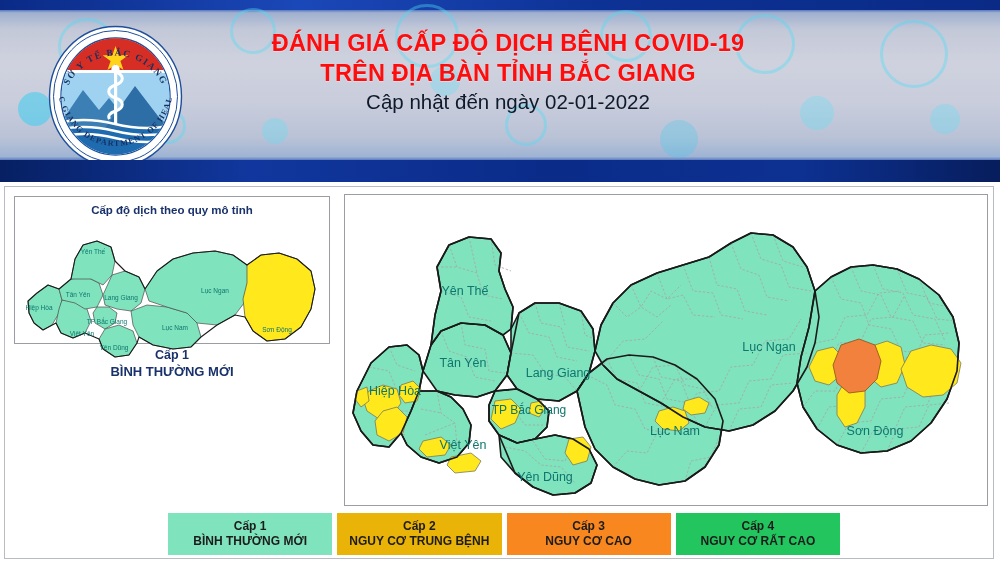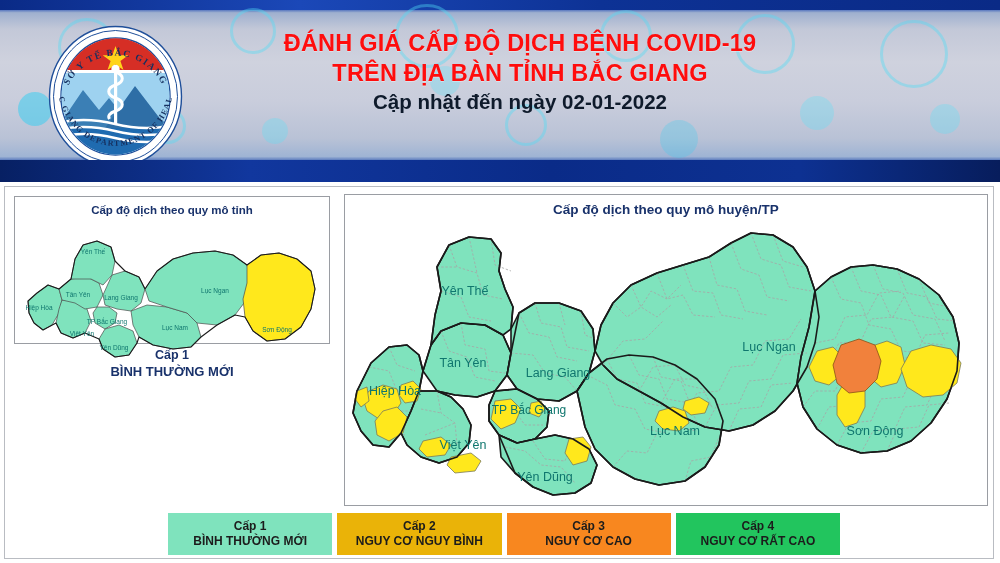--- a/index.html
+++ b/index.html
@@ -18,25 +18,25 @@
   .hdr-topband{position:absolute;left:0;top:0;width:1000px;height:10px;
     background:linear-gradient(90deg,#0a2a86,#1b48b8 30%,#0d3295 60%,#0a2a86);}
   .hdr-botband{position:absolute;left:0;bottom:0;width:1000px;height:22px;
     background:linear-gradient(90deg,#072063,#11379e 25%,#0a2b88 55%,#0d3192 80%,#071d5c);}
 
   
   .logo{position:absolute;left:43px;top:24px;width:145px;height:145px;}
   .logo svg{display:block;}
 
   
-  .titles{position:absolute;left:200px;top:28px;width:640px;text-align:center;}
+  .titles{position:absolute;left:188px;top:28px;width:640px;text-align:center;}
   .t1,.t2{color:#ff0d0d;font-weight:bold;font-size:23.5px;letter-spacing:.2px;line-height:30px;
           text-shadow:0 1px 0 rgba(255,255,255,.35);}
   .t3{color:#1d2a3a;font-size:18.5px;line-height:30px;margin-top:6px;}
-  .t4{color:#0e1a2b;font-weight:bold;font-size:20.5px;line-height:28px;}
+  .t4{color:#0e1a2b;font-weight:normal;font-size:20.5px;line-height:28px;}
 
   
   .frame{position:absolute;left:4px;top:186px;width:990px;height:373px;
          border:1px solid #b9bcc2;background:#fff;box-sizing:border-box;}
 
   .panel{position:absolute;border:1px solid #9a9da3;background:#fff;box-sizing:border-box;}
   .panel-left{left:14px;top:196px;width:316px;height:148px;}
   .panel-right{left:344px;top:194px;width:644px;height:312px;}
 
   .panel-title{position:absolute;left:0;width:100%;text-align:center;
@@ -178,21 +178,20 @@
       <div class="maplabel" style="left:262px;top:132px;font-size:6.5px;">Sơn Động</div>
     </div>
 
     <div class="cap-lines" style="top:150px;">
       <div class="cap-l1">Cấp 1</div>
       <div class="cap-l2">BÌNH THƯỜNG MỚI</div>
     </div>
   </div>
 
   <div class="panel panel-right">
-    <div class="panel-title pt-right">Cấp độ dịch theo quy mô huyện/TP</div>
 
     <svg class="svgmap" width="642" height="310" viewBox="0 0 642 310">
 
       <g stroke="#1a1a1a" stroke-width="1.6" stroke-linejoin="round" fill="#7fe3bd">
 
         <path d="M12 196 L26 168 L44 152 L62 150 L74 160 L78 176 L74 196 L66 216 L56 238 L44 252 L28 250 L16 236 L8 218 Z"></path>
 
         <path d="M74 196 L92 196 L106 202 L118 214 L126 230 L124 248 L112 262 L94 268 L76 262 L62 250 L56 238 L66 216 Z"></path>
 
         <path d="M78 176 L86 150 L96 136 L116 128 L140 130 L158 140 L166 158 L162 180 L150 196 L132 202 L110 200 L92 196 Z"></path>
@@ -315,21 +314,21 @@
     </div>
   </div>
 
   <div class="legend">
     <div class="lg" style="background:#7fe3bd;">
       <span class="l1">Cấp 1</span>
       <span class="l2">BÌNH THƯỜNG MỚI</span>
     </div>
     <div class="lg" style="background:#eab308;">
       <span class="l1">Cấp 2</span>
-      <span class="l2">NGUY CƠ NGUY BÌNH</span>
+      <span class="l2">NGUY CƠ TRUNG BỆNH</span>
     </div>
     <div class="lg" style="background:#f8871f;">
       <span class="l1">Cấp 3</span>
       <span class="l2">NGUY CƠ CAO</span>
     </div>
     <div class="lg" style="background:#22c55e;">
       <span class="l1">Cấp 4</span>
       <span class="l2">NGUY CƠ RẤT CAO</span>
     </div>
   </div>

